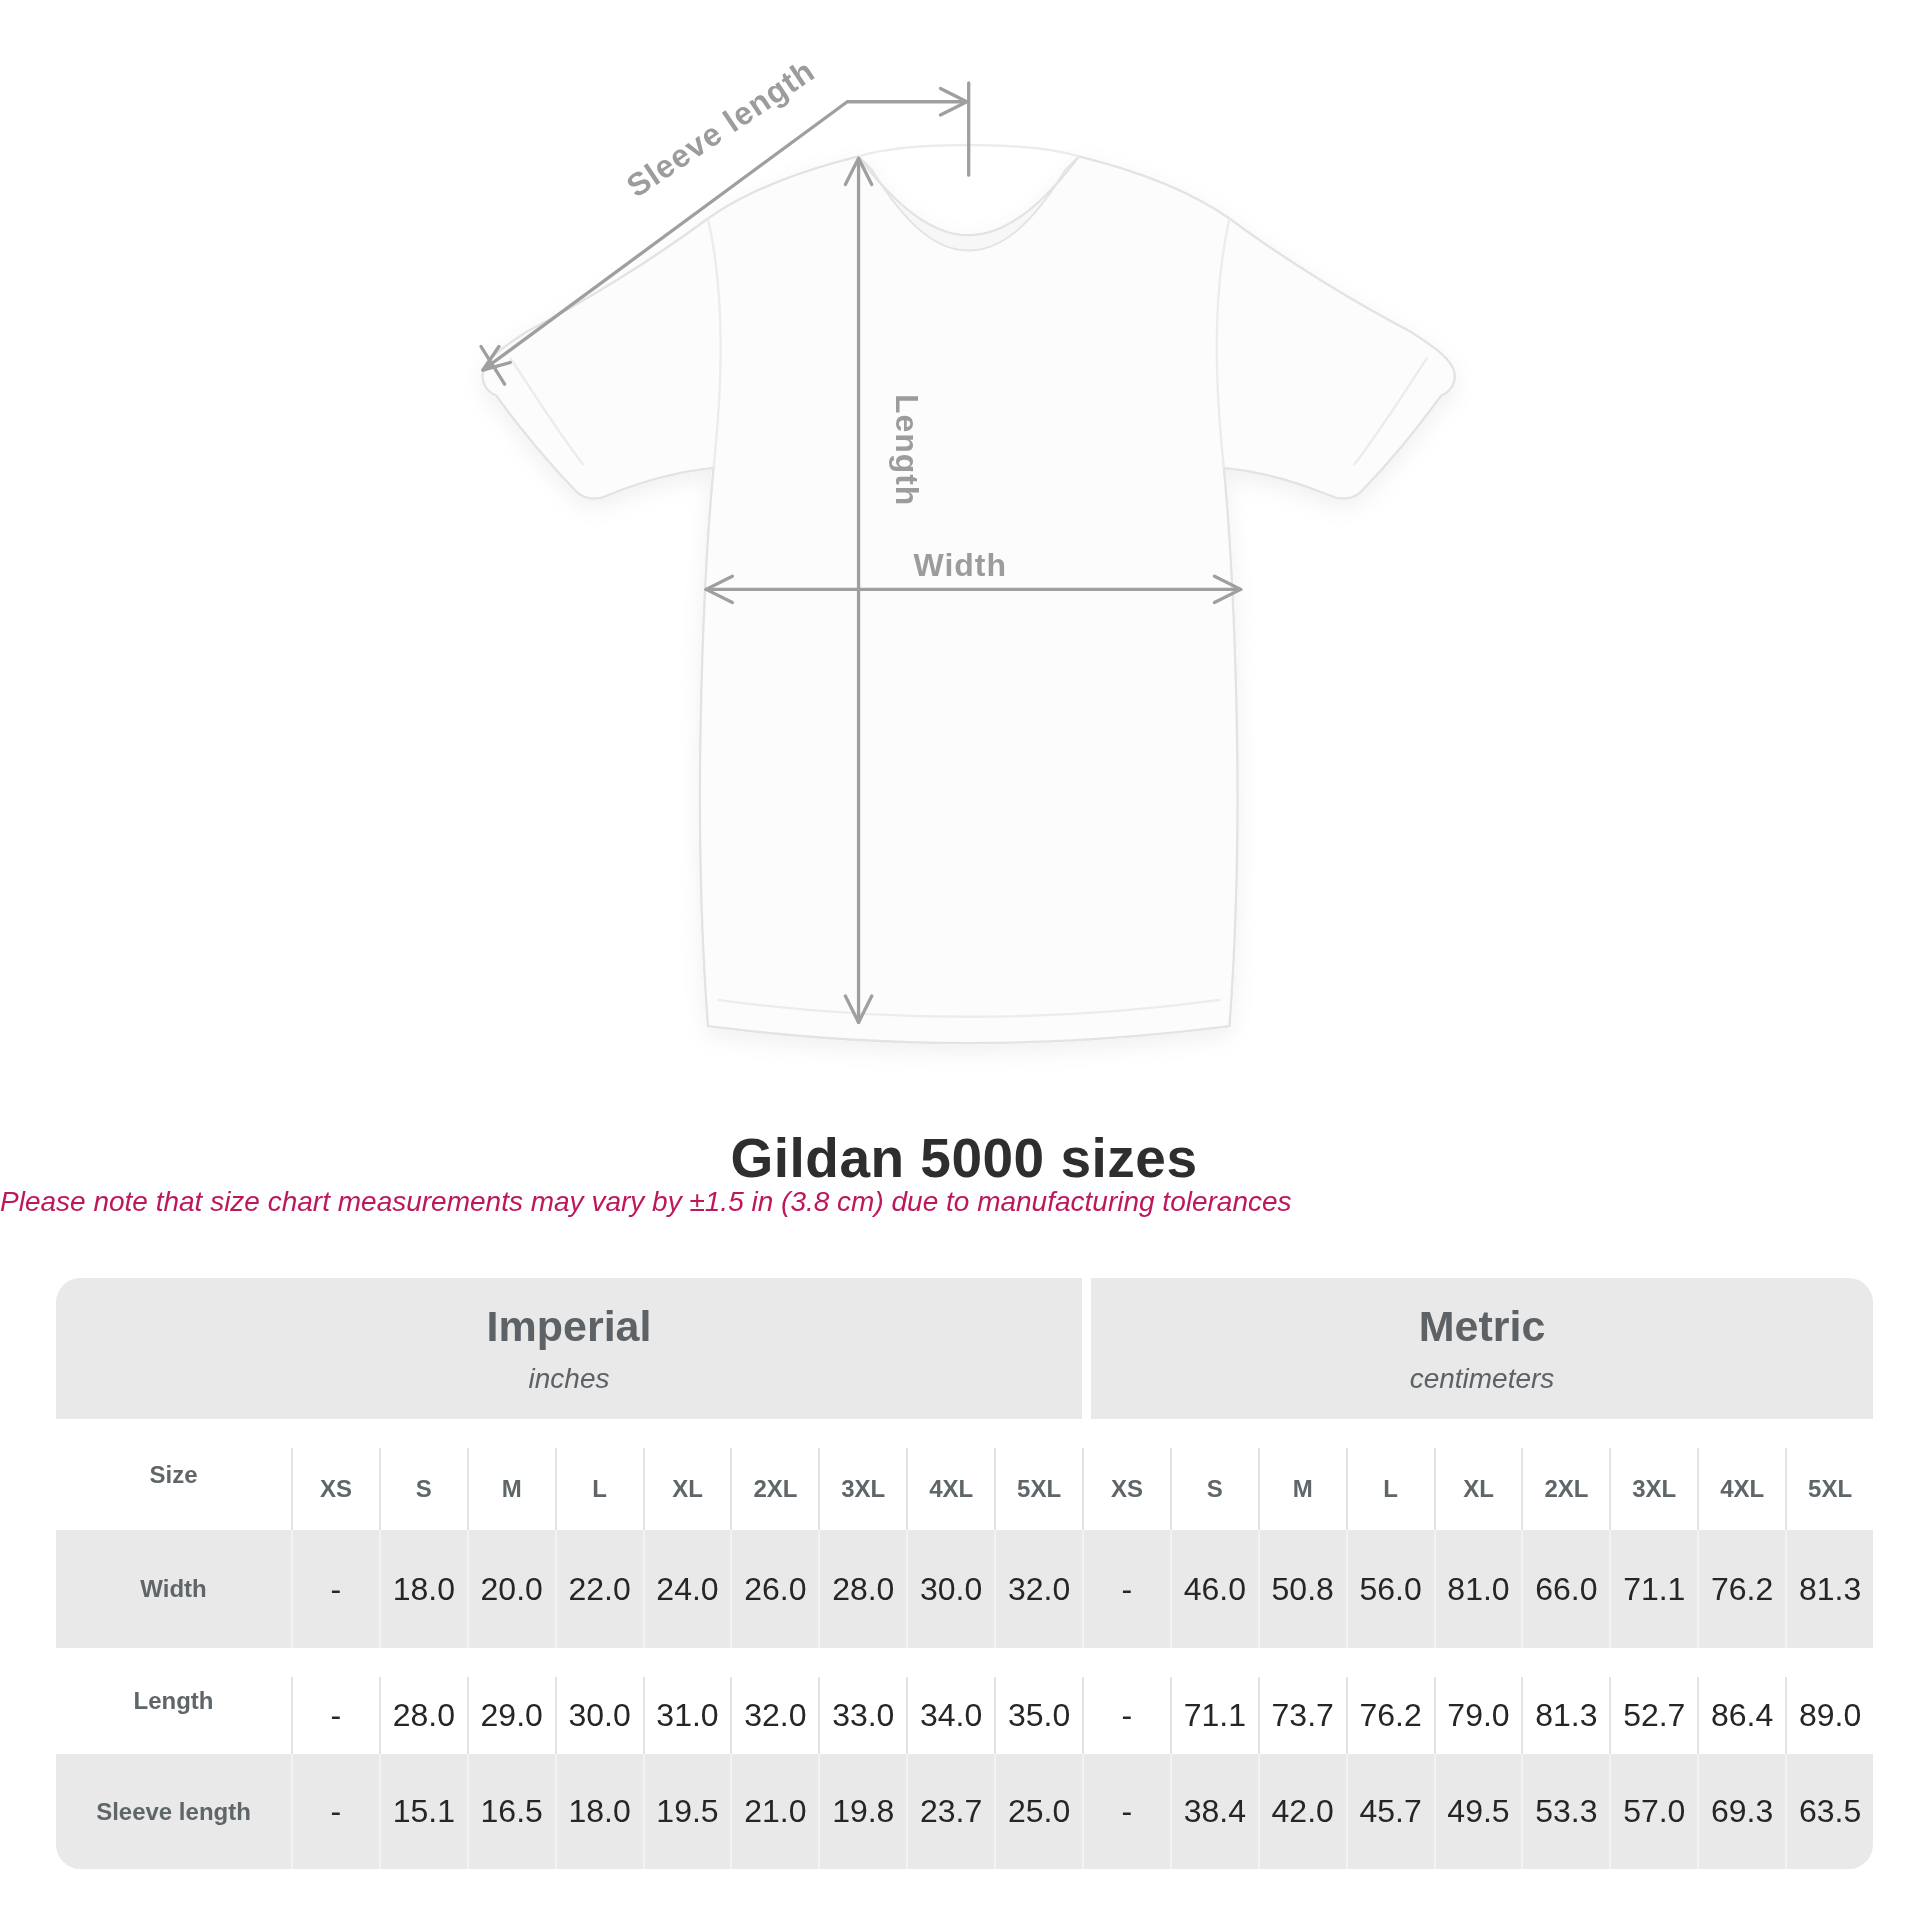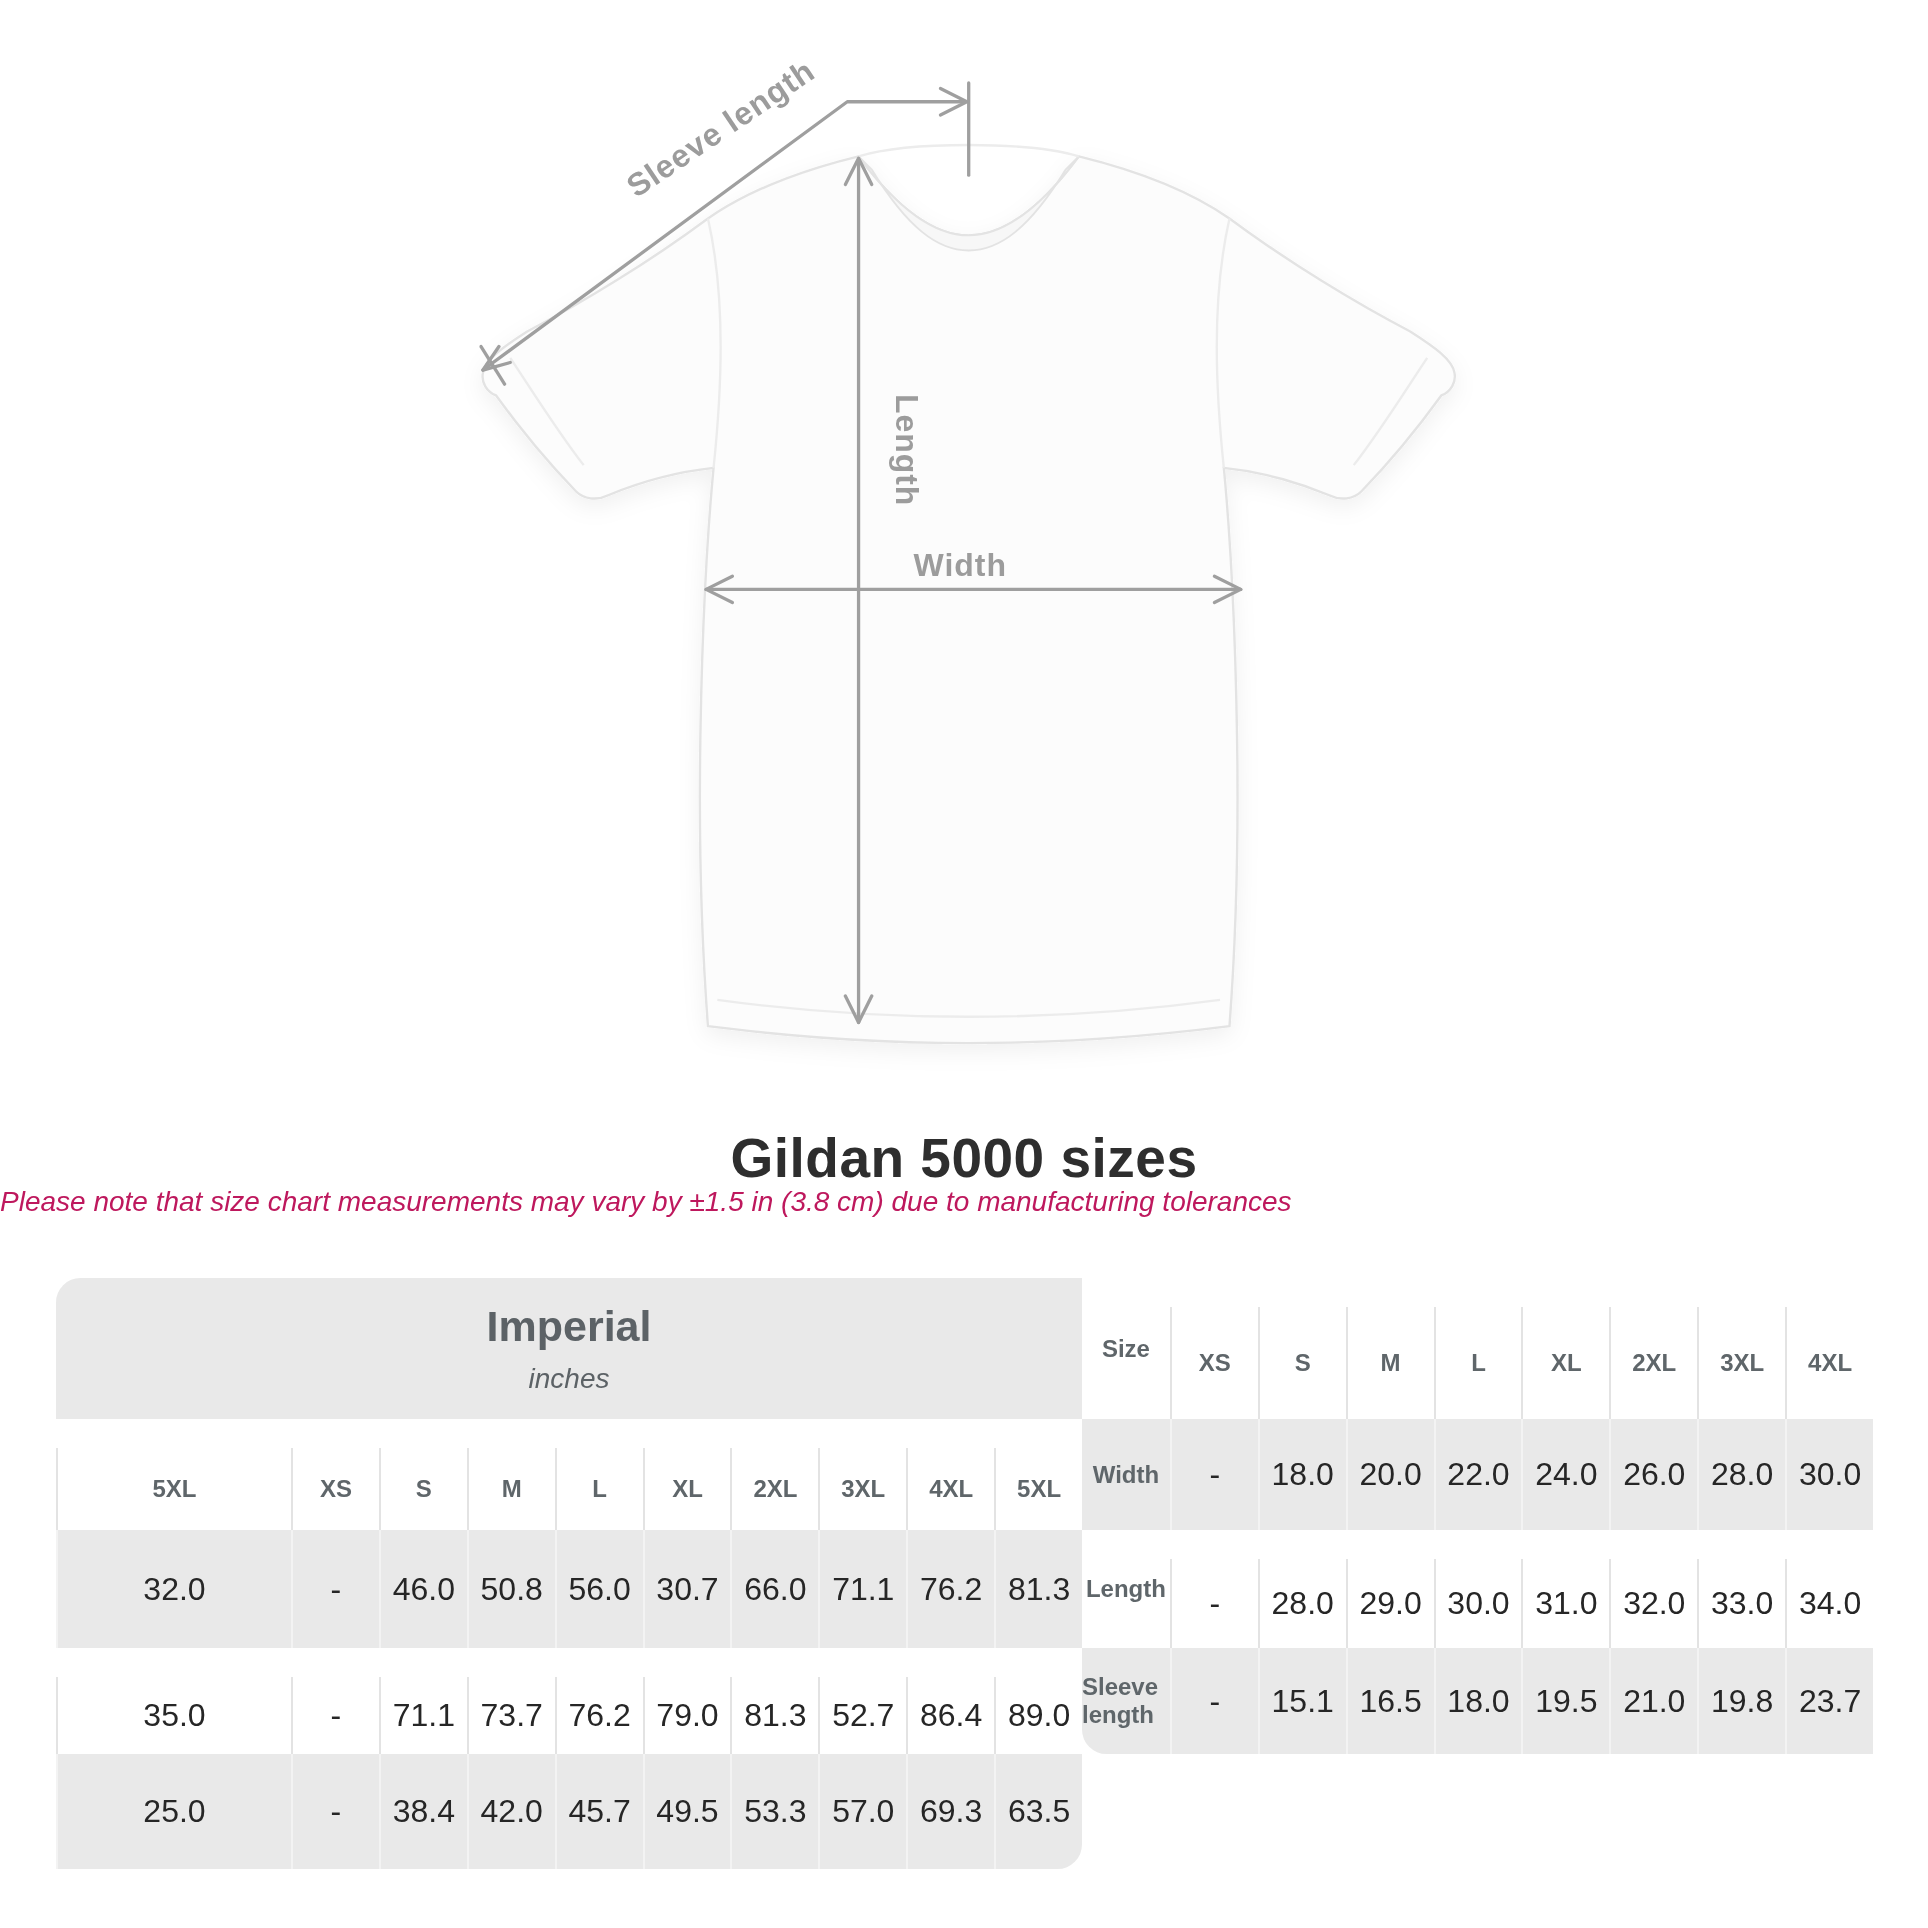--- a/index.html
+++ b/index.html
@@ -127,20 +127,24 @@
   </svg>
 
   <div class="title">Gildan 5000 sizes</div>
   <div class="subtitle">Please note that size chart measurements may vary by ±1.5 in (3.8 cm) due to manufacturing tolerances</div>
 
   <div class="grid" id="size-chart">
       <div class="uhdr uhdr-left">
         <div class="uname">Imperial</div>
         <div class="uunit">inches</div>
       </div>
+      <div class="uhdr uhdr-right">
+        <div class="uname">Metric</div>
+        <div class="uunit">centimeters</div>
+      </div>
       <div class="cell size-head">Size</div>
       <div class="cell size-cell sep-w">XS</div>
       <div class="cell size-cell sep-w">S</div>
       <div class="cell size-cell sep-w">M</div>
       <div class="cell size-cell sep-w">L</div>
       <div class="cell size-cell sep-w">XL</div>
       <div class="cell size-cell sep-w">2XL</div>
       <div class="cell size-cell sep-w">3XL</div>
       <div class="cell size-cell sep-w">4XL</div>
       <div class="cell size-cell sep-w">5XL</div>
@@ -160,21 +164,21 @@
       <div class="cell val gray sep-g">22.0</div>
       <div class="cell val gray sep-g">24.0</div>
       <div class="cell val gray sep-g">26.0</div>
       <div class="cell val gray sep-g">28.0</div>
       <div class="cell val gray sep-g">30.0</div>
       <div class="cell val gray sep-g">32.0</div>
       <div class="cell val gray sep-g">-</div>
       <div class="cell val gray sep-g">46.0</div>
       <div class="cell val gray sep-g">50.8</div>
       <div class="cell val gray sep-g">56.0</div>
-      <div class="cell val gray sep-g">30.7</div>
+      <div class="cell val gray sep-g">81.0</div>
       <div class="cell val gray sep-g">66.0</div>
       <div class="cell val gray sep-g">71.1</div>
       <div class="cell val gray sep-g">76.2</div>
       <div class="cell val gray sep-g">81.3</div>
       <div class="cell row-label">Length</div>
       <div class="cell val sep-w">-</div>
       <div class="cell val sep-w">28.0</div>
       <div class="cell val sep-w">29.0</div>
       <div class="cell val sep-w">30.0</div>
       <div class="cell val sep-w">31.0</div>

